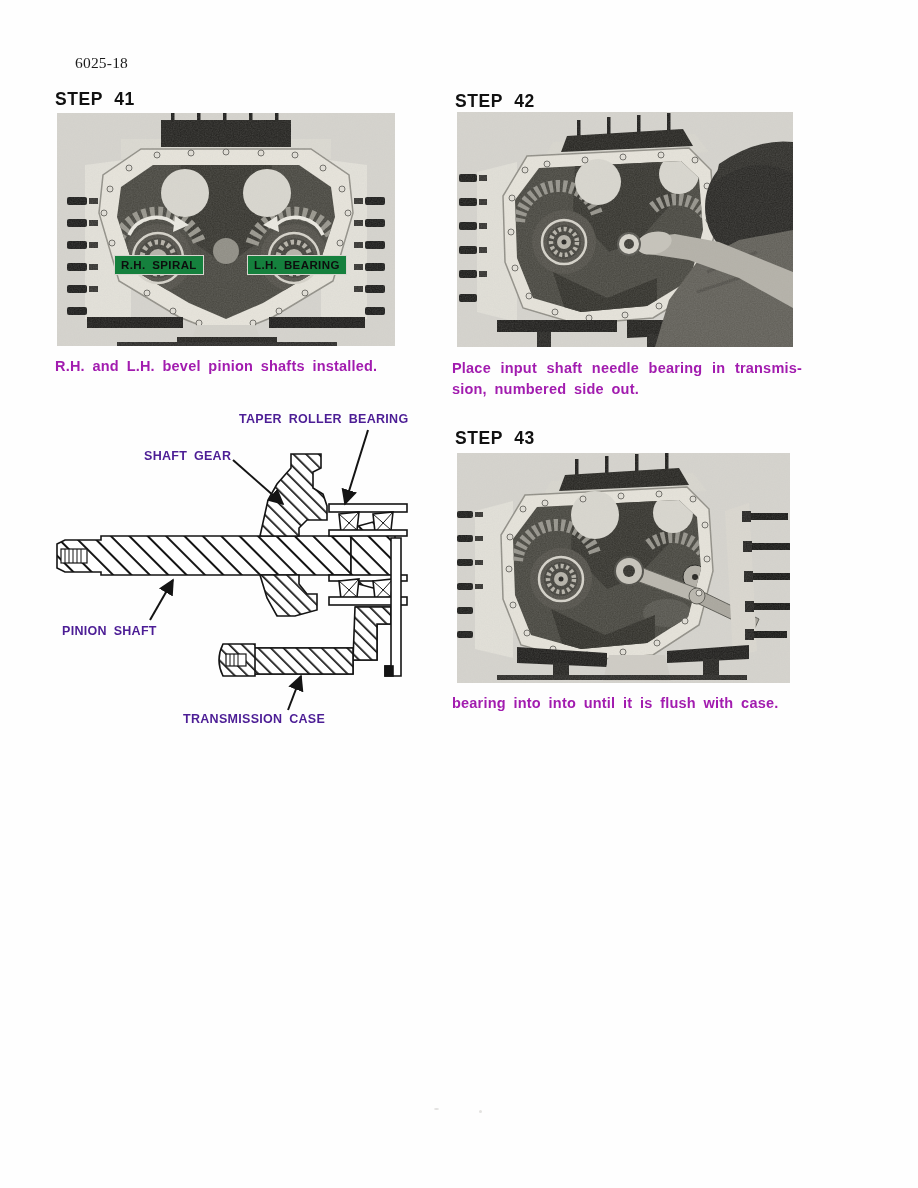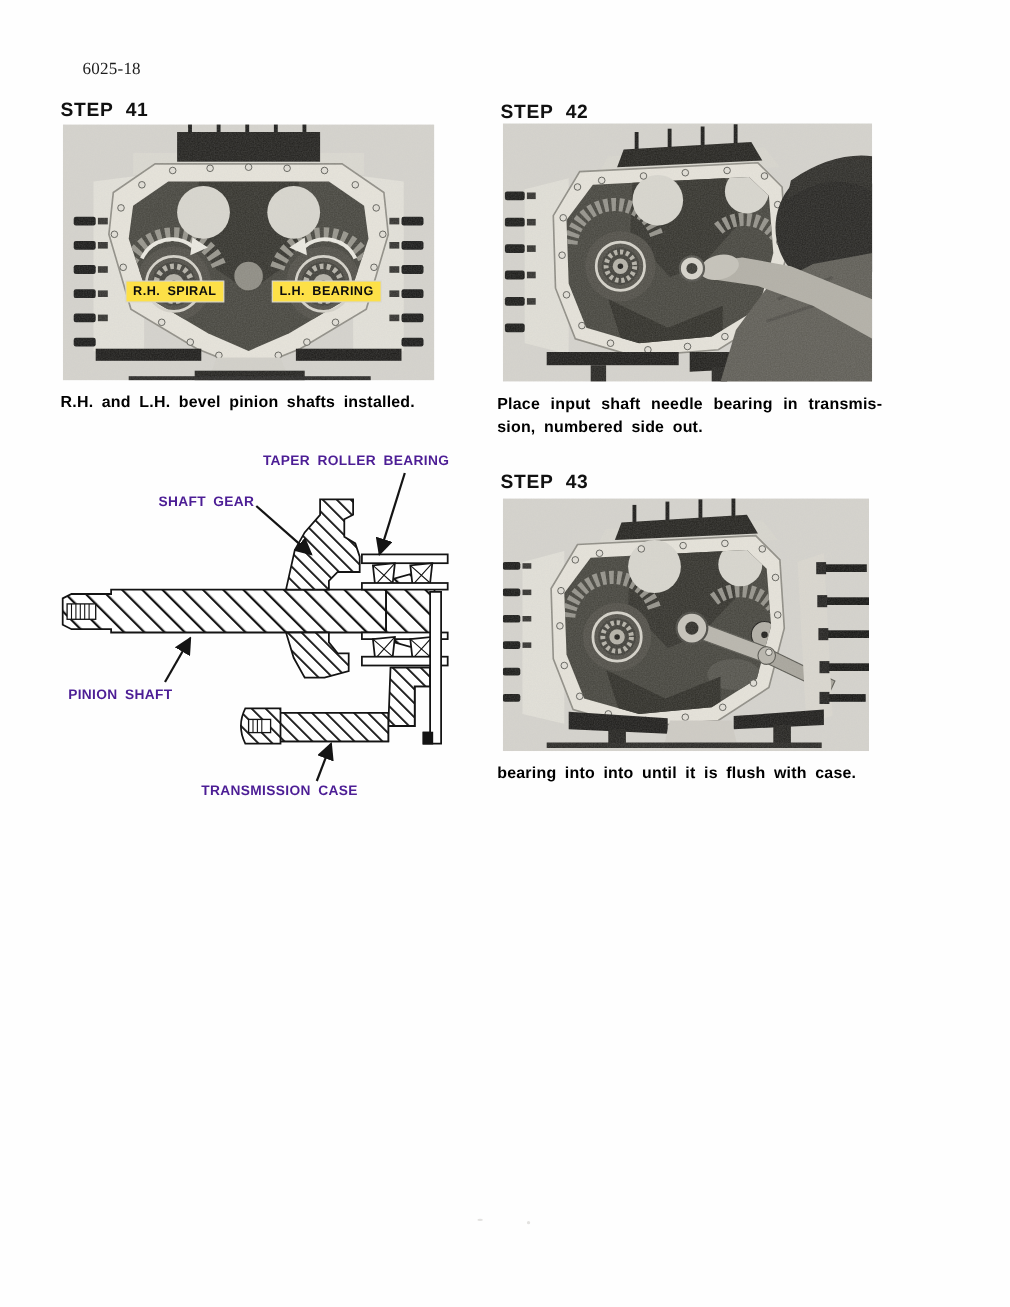--- a/index.html
+++ b/index.html
@@ -10,28 +10,28 @@
   .abs{position:absolute;}
   .page-number{
     left:55px;top:54px;font-family:"Liberation Serif",serif;
     font-size:15.5px;letter-spacing:0.2px;color:#1c1c1c;margin-left:20px;
   }
   .step-heading{
     font-size:17.5px;font-weight:700;letter-spacing:0.6px;word-spacing:6px;color:#111;
   }
   .caption{
     width:350px;font-size:14.5px;font-weight:700;line-height:21px;
-    letter-spacing:0.2px;word-spacing:3.5px;color:#000000;
+    letter-spacing:0.2px;word-spacing:3.5px;color:#a21caf;
   }
   .cap-line{display:block;}
   .cap-line.just{text-align:justify;text-align-last:justify;}
   .photo{overflow:hidden;}
   .photo svg{display:block;width:100%;height:100%;}
   .photo-label{
-    position:absolute;background:#fde047;color:#0d0d0d;
+    position:absolute;background:#15803d;color:#0d0d0d;
     font-size:11.5px;font-weight:700;letter-spacing:0.4px;word-spacing:3px;
     padding:2px 6px 2px 6px;line-height:14px;white-space:nowrap;
     box-shadow:0 0 0 1px #d8d6cf;
   }
   .diagram-label{
     position:absolute;font-size:12.5px;font-weight:700;letter-spacing:0.3px;
     word-spacing:3px;color:#4c1d95;white-space:nowrap;
   }
   .speck{position:absolute;background:#e3e2e0;border-radius:50%;}
 </style>

